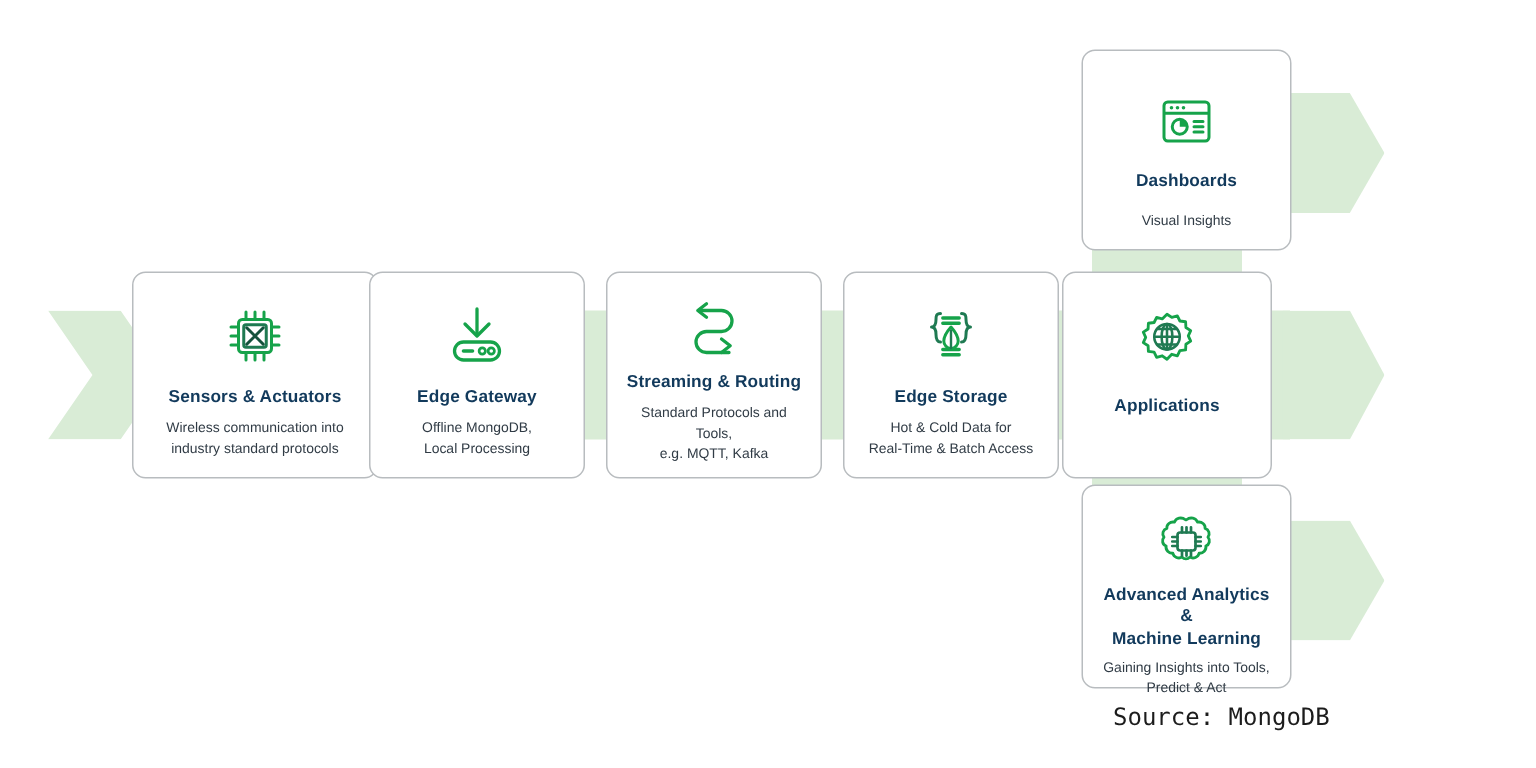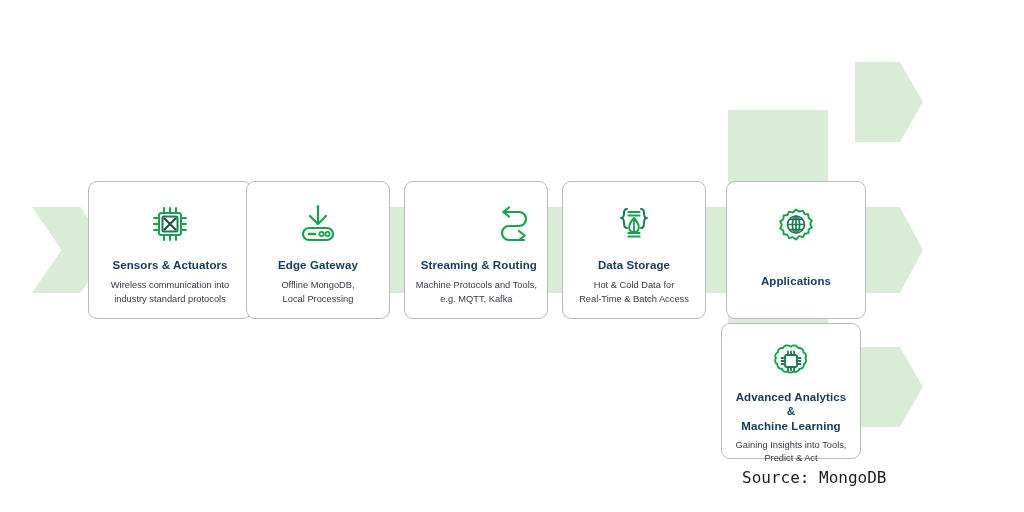--- a/index.html
+++ b/index.html
@@ -105,60 +105,84 @@
         <circle cx="33.5" cy="32" r="2.1" fill="none" stroke="#16a34a" stroke-width="1.8"></circle>
       </svg>
     </div>
     <div class="card-title">Edge Gateway</div>
     <div class="card-desc">
       <div>Offline MongoDB,</div>
       <div>Local Processing</div>
     </div>
   </div>
 
-  <div class="card" style="left:404px;top:181px;width:144px;height:138px;align-items:flex-end;">
+  <div class="card" style="left:404px;top:181px;width:144px;height:138px;">
     <div class="icon-wrap">
       <svg width="46" height="46" viewBox="0 0 46 46" aria-hidden="true">
         <g fill="none" stroke="#16a34a" stroke-width="2.2" stroke-linecap="round" stroke-linejoin="round">
           <path d="M13 11h15a7 7 0 0 1 0 14H18a7 7 0 0 0 0 14h15"></path>
           <path d="M18 6.5L12.2 11l5.8 4.5"></path>
           <path d="M28 34.5l5.8 4.5L28 43.5" transform="translate(0,-4.5)"></path>
         </g>
       </svg>
     </div>
     <div class="card-title">Streaming &amp; Routing</div>
     <div class="card-desc">
-      <div>Machine Protocols and Tools,</div>
+      <div>Standard Protocols and Tools,</div>
       <div>e.g. MQTT, Kafka</div>
     </div>
   </div>
 
   <div class="card" style="left:562px;top:181px;width:144px;height:138px;">
     <div class="icon-wrap">
       <svg width="46" height="46" viewBox="0 0 46 46" aria-hidden="true">
         <g fill="none" stroke="#1f7a52" stroke-width="2" stroke-linecap="round" stroke-linejoin="round">
           <path d="M16 8c-3 0-3 2-3 4s0 5-3 5c3 0 3 3 3 5s0 5 3 5"></path>
           <path d="M30 8c3 0 3 2 3 4s0 5 3 5c-3 0-3 3-3 5s0 5-3 5"></path>
         </g>
         <g fill="none" stroke="#16a34a" stroke-width="2.2" stroke-linecap="round">
           <path d="M17.5 11h11M17.5 14.5h11M17.5 32h11M17.5 35.5h11"></path>
         </g>
         <path d="M23 17c-3.4 3.8-4.8 7-4.8 9.4 0 2.7 2.1 4.6 4.8 5.1 2.7-.5 4.8-2.4 4.8-5.1 0-2.4-1.4-5.6-4.8-9.4z" fill="none" stroke="#16a34a" stroke-width="2" stroke-linejoin="round"></path>
         <path d="M23 19.5v11.5" stroke="#1f7a52" stroke-width="1.6" stroke-linecap="round"></path>
       </svg>
     </div>
-    <div class="card-title">Data Storage</div>
+    <div class="card-title">Edge Storage</div>
     <div class="card-desc">
       <div>Hot &amp; Cold Data for</div>
       <div>Real-Time &amp; Batch Access</div>
     </div>
   </div>
 
-
-  <div class="card tall" style="left:726px;top:181px;width:140px;height:138px;gap:10px;">
+  <div class="card tall" style="left:721px;top:33px;width:140px;height:134px;padding-top:24px;">
+    <div class="icon-wrap">
+      <svg width="44" height="40" viewBox="0 0 44 40" aria-hidden="true">
+        <g fill="none" stroke="#16a34a" stroke-width="2" stroke-linejoin="round">
+          <rect x="7" y="5" width="30" height="26" rx="2.5"></rect>
+          <path d="M7 12.5h30"></path>
+        </g>
+        <g fill="#16a34a">
+          <circle cx="12" cy="8.8" r="1.2"></circle>
+            <circle cx="16" cy="8.8" r="1.2"></circle>
+            <circle cx="20" cy="8.8" r="1.2"></circle>
+        </g>
+        <circle cx="17.5" cy="21.5" r="5" fill="none" stroke="#16a34a" stroke-width="2"></circle>
+        <path d="M17.5 21.5V16.5A5 5 0 0 1 22.5 21.5z" fill="#16a34a"></path>
+        <g stroke="#16a34a" stroke-width="2" stroke-linecap="round">
+          <path d="M27 18h6M27 21.5h6M27 25h6"></path>
+        </g>
+      </svg>
+    </div>
+    <div class="card-title">Dashboards</div>
+    <div class="card-desc" style="margin-top:5px;">
+      <div>Visual Insights</div>
+    </div>
+  </div>
+
+  <div class="card tall" style="left:708px;top:181px;width:140px;height:138px;">
     <div class="icon-wrap">
       <svg width="44" height="44" viewBox="0 0 44 44" aria-hidden="true">
         <g fill="none" stroke="#16a34a" stroke-width="1.9" stroke-linejoin="round">
           <path d="M22 4.5l3.2 2.1 3.7-1 1.7 3.4 3.8.5.2 3.8 3.2 2.1-1.6 3.5 1.6 3.5-3.2 2.1-.2 3.8-3.8.5-1.7 3.4-3.7-1L22 34.5l-3.2-2.3-3.7 1-1.7-3.4-3.8-.5-.2-3.8-3.2-2.1 1.6-3.5-1.6-3.5 3.2-2.1.2-3.8 3.8-.5 1.7-3.4 3.7 1z"></path>
         </g>
         <g fill="none" stroke="#1f7a52" stroke-width="1.7">
           <circle cx="22" cy="19.5" r="8.5"></circle>
           <ellipse cx="22" cy="19.5" rx="3.6" ry="8.5"></ellipse>
           <path d="M13.5 19.5h17M15 14.3h14M15 24.7h14"></path>
           <path d="M22 11v17"></path>

